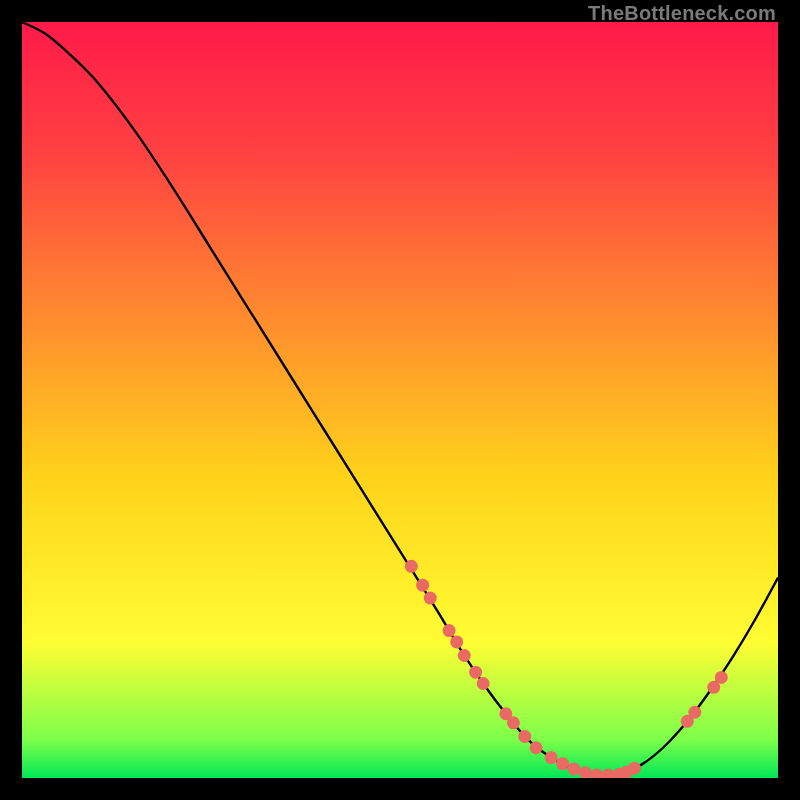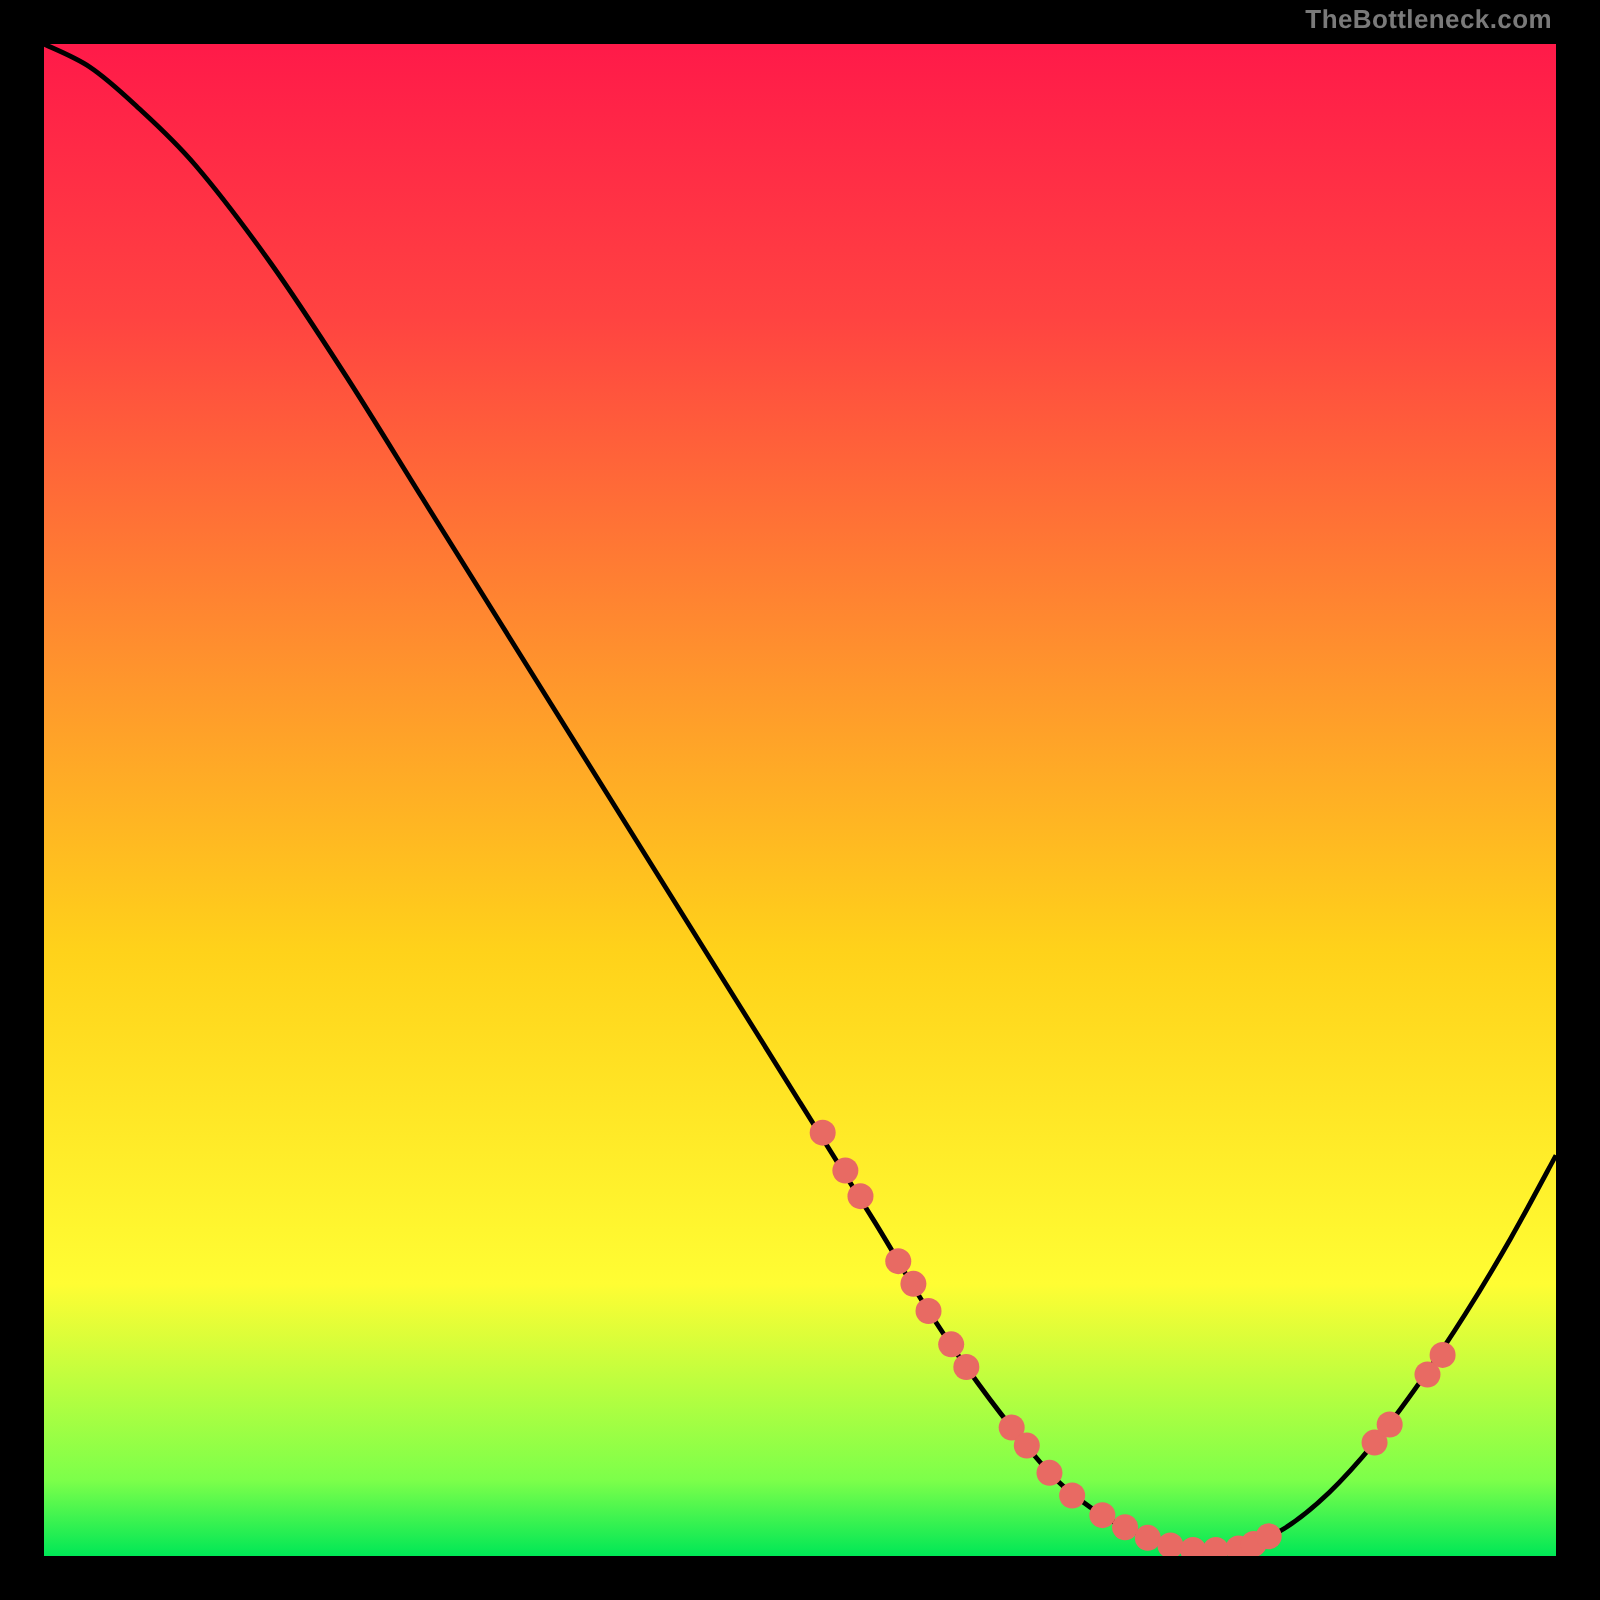--- a/index.html
+++ b/index.html
@@ -16,21 +16,21 @@
     top: 22px;
     width: 756px;
     height: 756px;
     background: #000;
   }
   .watermark {
     position: absolute;
     top: 2px;
     right: 24px;
     font-family: Arial, Helvetica, sans-serif;
-    font-size: 13px;
+    font-size: 20px;
     font-weight: 600;
     color: #7a7a7a;
     letter-spacing: 0.2px;
   }
   svg {
     display: block;
   }
 </style>
 </head>
 <body>

